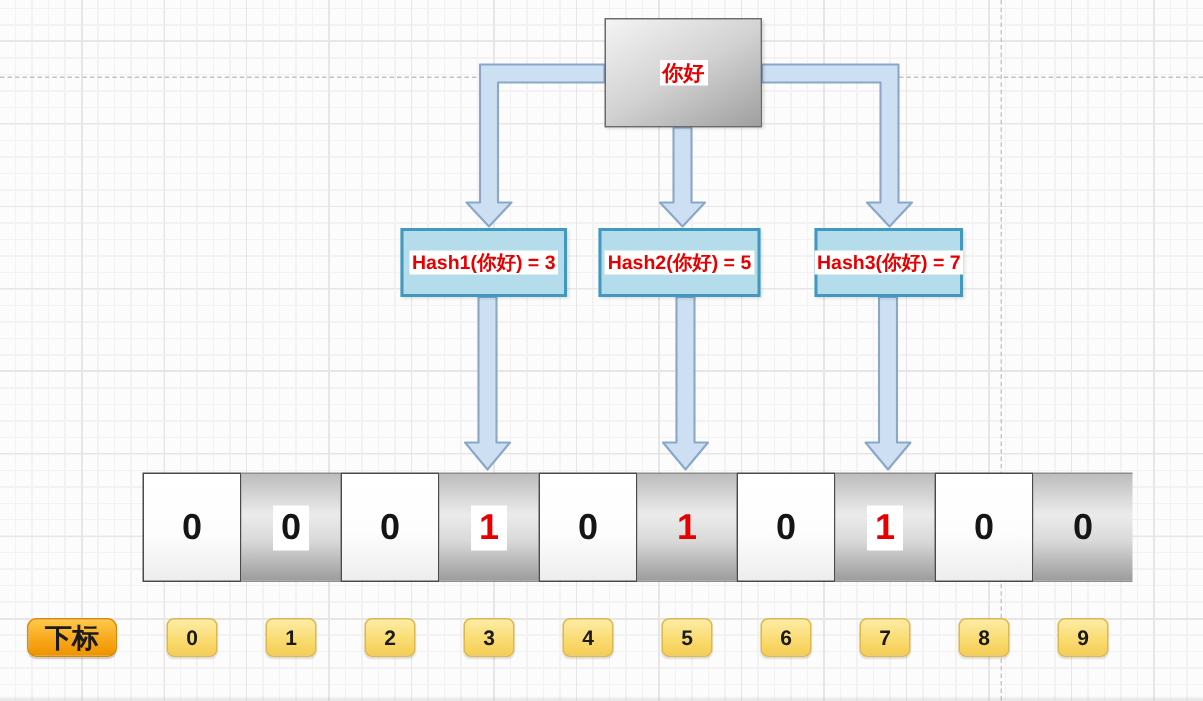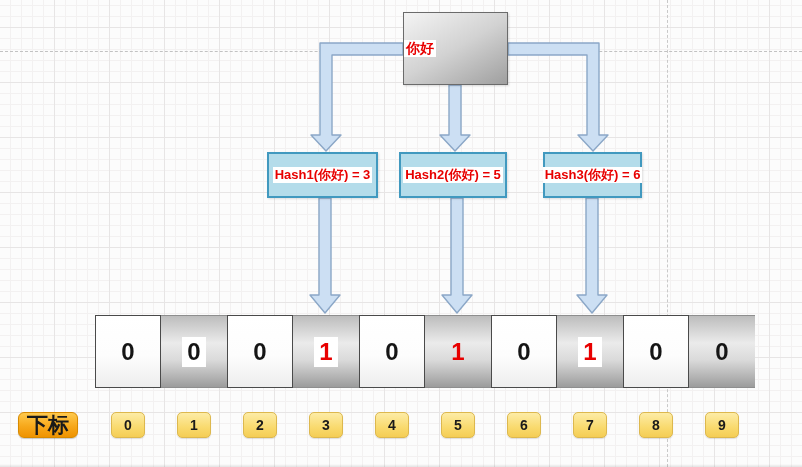--- a/index.html
+++ b/index.html
@@ -20,21 +20,21 @@
   .dash-v { position:absolute; left:667px; top:0; height:467px; width:0; border-left:1px dashed #c9c9c9; }
   .bottom-edge { position:absolute; left:0; bottom:0; width:802px; height:3px; background:linear-gradient(180deg, rgba(0,0,0,0), rgba(0,0,0,0.10)); }
 
   svg.arrows { position:absolute; left:0; top:0; width:802px; height:467px; }
   svg.arrows polygon { fill:#ccdff3; stroke:#8ba7c7; stroke-width:1.4; stroke-linejoin:round; }
 
   .node-input {
     position:absolute; left:403px; top:12px; width:105px; height:73px;
     background:linear-gradient(150deg, #f4f4f4 0%, #d2d2d2 50%, #9f9f9f 100%);
     border:1px solid #6b6b6b;
-    display:flex; align-items:center; 
+    display:flex; align-items:center; justify-content:center;
     box-shadow:1px 1px 2px rgba(0,0,0,0.15);
   }
   .node-input .txt {
     color:#e80000; font-weight:bold; font-size:14px;
     background:#fff; padding:0 2px; line-height:17px;
   }
 
   .hash-node {
     position:absolute; top:152px; height:46px;
     background:#b4dcea; border:2px solid #4199bf;
@@ -64,21 +64,21 @@
     border-top:1px solid #8e8e8e; border-bottom:1px solid #8e8e8e;
   }
   .bit-cell.set span { color:#e80000; }
   .bit-cell.hl span { background:#ffffff; padding:0 5px; line-height:30px; }
 
   .index-label {
     position:absolute; left:18px; top:412px; width:60px; height:26px;
     background:linear-gradient(180deg, #ffc94d 0%, #f7a81b 55%, #ef9300 100%);
     border:1px solid #d88a00; border-radius:6px;
     display:flex; align-items:center; justify-content:center;
-    font-size:21px; font-weight:bold; color:#1a1a1a;
+    font-size:18px; font-weight:bold; color:#1a1a1a;
     box-shadow:0 1px 1px rgba(0,0,0,0.2);
   }
   .index-chip {
     position:absolute; top:412px; width:34px; height:26px;
     background:linear-gradient(180deg, #fdeca6 0%, #f9da6e 60%, #f4cd55 100%);
     border:1px solid #ddb84e; border-radius:5px;
     display:flex; align-items:center; justify-content:center;
     font-size:14px; font-weight:bold; color:#1a1a1a;
     box-shadow:0 1px 1px rgba(0,0,0,0.12);
   }
@@ -106,21 +106,21 @@
     <span class="txt">你好</span>
   </div>
 
   <div class="hash-node hash1">
     <span class="txt">Hash1(你好) = 3</span>
   </div>
   <div class="hash-node hash2">
     <span class="txt">Hash2(你好) = 5</span>
   </div>
   <div class="hash-node hash3">
-    <span class="txt">Hash3(你好) = 6</span>
+    <span class="txt">Hash3(你好) = 7</span>
   </div>
 
   <div class="bit-array">
     <div class="bit-cell">
         <span>0</span>
       </div>
     <div class="bit-cell hl">
         <span>0</span>
       </div>
     <div class="bit-cell">

